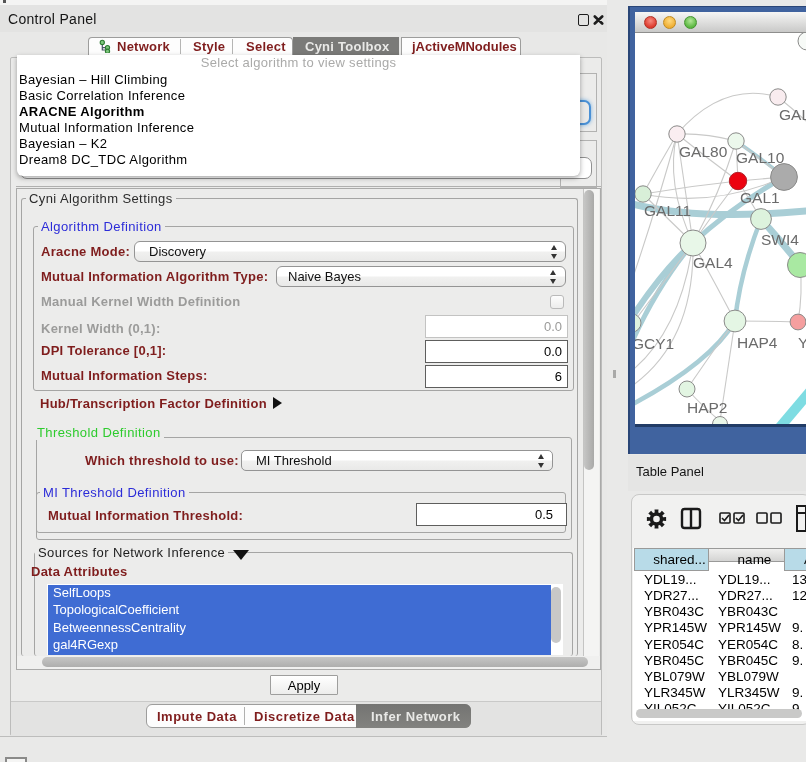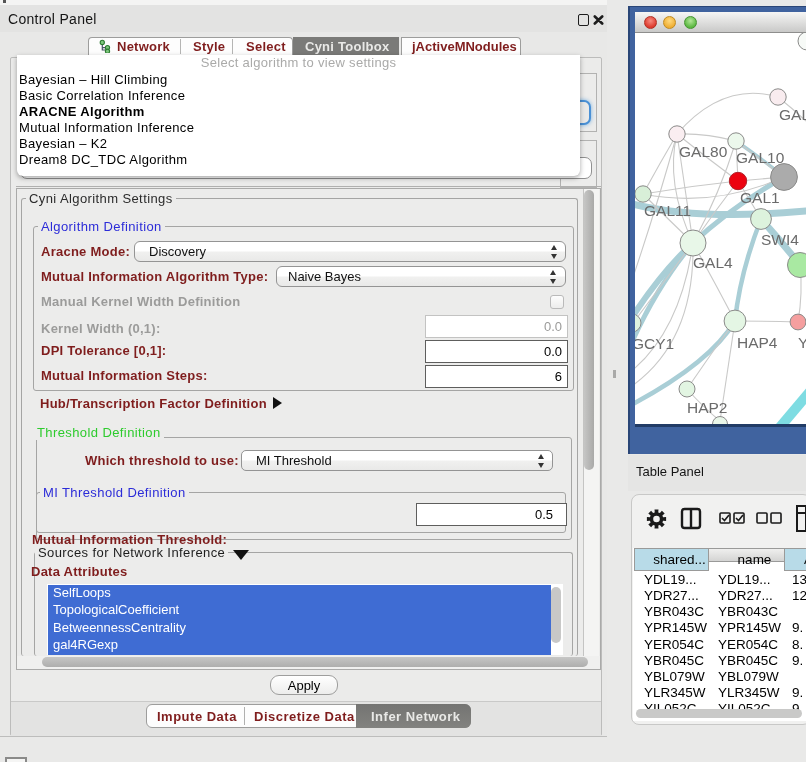--- a/index.html
+++ b/index.html
@@ -112,36 +112,36 @@
 <div class="grp" style="left:36px;top:437px;width:536px;height:103px;"></div>
 <div class="leg" style="left:34px;top:425px;color:#2ecb2e;">Threshold Definition</div>
 <div class="abs lbl" style="left:85px;top:453px;">Which threshold to use:</div>
 <div class="combo" style="left:241px;top:450px;width:312px;height:21px;border-radius:5px;">
   <span class="ct">MI Threshold</span>
   <span class="spin" style="right:7px;top:3px;"></span>
 </div>
 
 <div class="grp" style="left:36px;top:492px;width:530px;height:41px;"></div>
 <div class="leg" style="left:40px;top:485px;color:#2c2cd8;">MI Threshold Definition</div>
-<div class="abs lbl" style="left:32px;top:508px;margin-top:24px;">Mutual Information Threshold:</div>
+<div class="abs lbl" style="left:48px;top:508px;">Mutual Information Threshold:</div>
 <div class="field" style="left:416px;top:503px;width:151px;height:23px;border:1px solid #5e5e5d;padding-right:13px;">0.5</div>
 
 <div class="grp" style="left:34px;top:552px;width:539px;height:104px;border-bottom:none;"></div>
 <div class="leg" style="left:35px;top:545px;color:#1d1d1d;">Sources for Network Inference</div>
 <div class="abs" style="left:233px;top:550px;width:0;height:0;border-top:10px solid #111;border-left:8.5px solid transparent;border-right:8.5px solid transparent;"></div>
 <div class="abs lbl" style="left:31px;top:564px;">Data Attributes</div>
 <div class="abs" style="left:47px;top:584px;width:516px;height:71px;background:#fff;"></div>
 <div class="abs" style="left:48px;top:585px;width:503px;height:70px;background:#3f6cd3;"></div>
 <div class="abs" style="left:53px;top:584px;font-size:13px;line-height:17.3px;color:#fff;">SelfLoops<br>TopologicalCoefficient<br>BetweennessCentrality<br>gal4RGexp</div>
 <div class="abs" style="left:551px;top:587px;width:10px;height:56px;background:#c8c8c7;border-radius:5px;"></div>
 
 <div class="abs" style="left:17px;top:656px;width:583px;height:13px;background:#f0f0ef;"></div>
 <div class="abs" style="left:42px;top:657px;width:546px;height:10px;background:linear-gradient(#c6c6c5,#aeaead);border-radius:5px;"></div>
 
-<div class="abs" style="left:270px;top:675px;width:68px;height:20px;border:1px solid #9e9e9d;border-radius:9px;background:linear-gradient(#ffffff,#ededec);box-sizing:border-box;text-align:center;font-size:13px;padding-top:2px;">Apply</div>
+<div class="abs" style="left:270px;top:675px;width:68px;height:20px;border:1px solid #9e9e9d;border-radius:1px;background:linear-gradient(#ffffff,#ededec);box-sizing:border-box;text-align:center;font-size:13px;padding-top:2px;">Apply</div>
 
 <div class="abs" style="left:11px;top:701px;width:590px;height:34px;background:#e3e3e2;border-top:1px solid #c9c9c8;"></div>
 <div class="abs" style="left:146px;top:704px;width:325px;height:24px;background:#fdfdfd;border:1px solid #9d9d9c;border-radius:6px;box-sizing:border-box;"></div>
 <div class="abs lbl" style="left:157px;top:709px;letter-spacing:0.5px;">Impute Data</div>
 <div class="abs" style="left:244px;top:707px;width:1px;height:18px;background:#b0b0af;"></div>
 <div class="abs lbl" style="left:254px;top:709px;letter-spacing:0.5px;">Discretize Data</div>
 <div class="abs" style="left:356px;top:704px;width:115px;height:24px;background:linear-gradient(#747472,#82827f);border-radius:0 6px 6px 0;"></div>
 <div class="abs lbl" style="left:371px;top:709px;letter-spacing:0.5px;color:#e9e9e7;">Infer Network</div>
 
 <div class="abs" style="left:5px;top:757px;width:18px;height:10px;border:2px solid #8a8a89;background:#f5f5f4;"></div>

